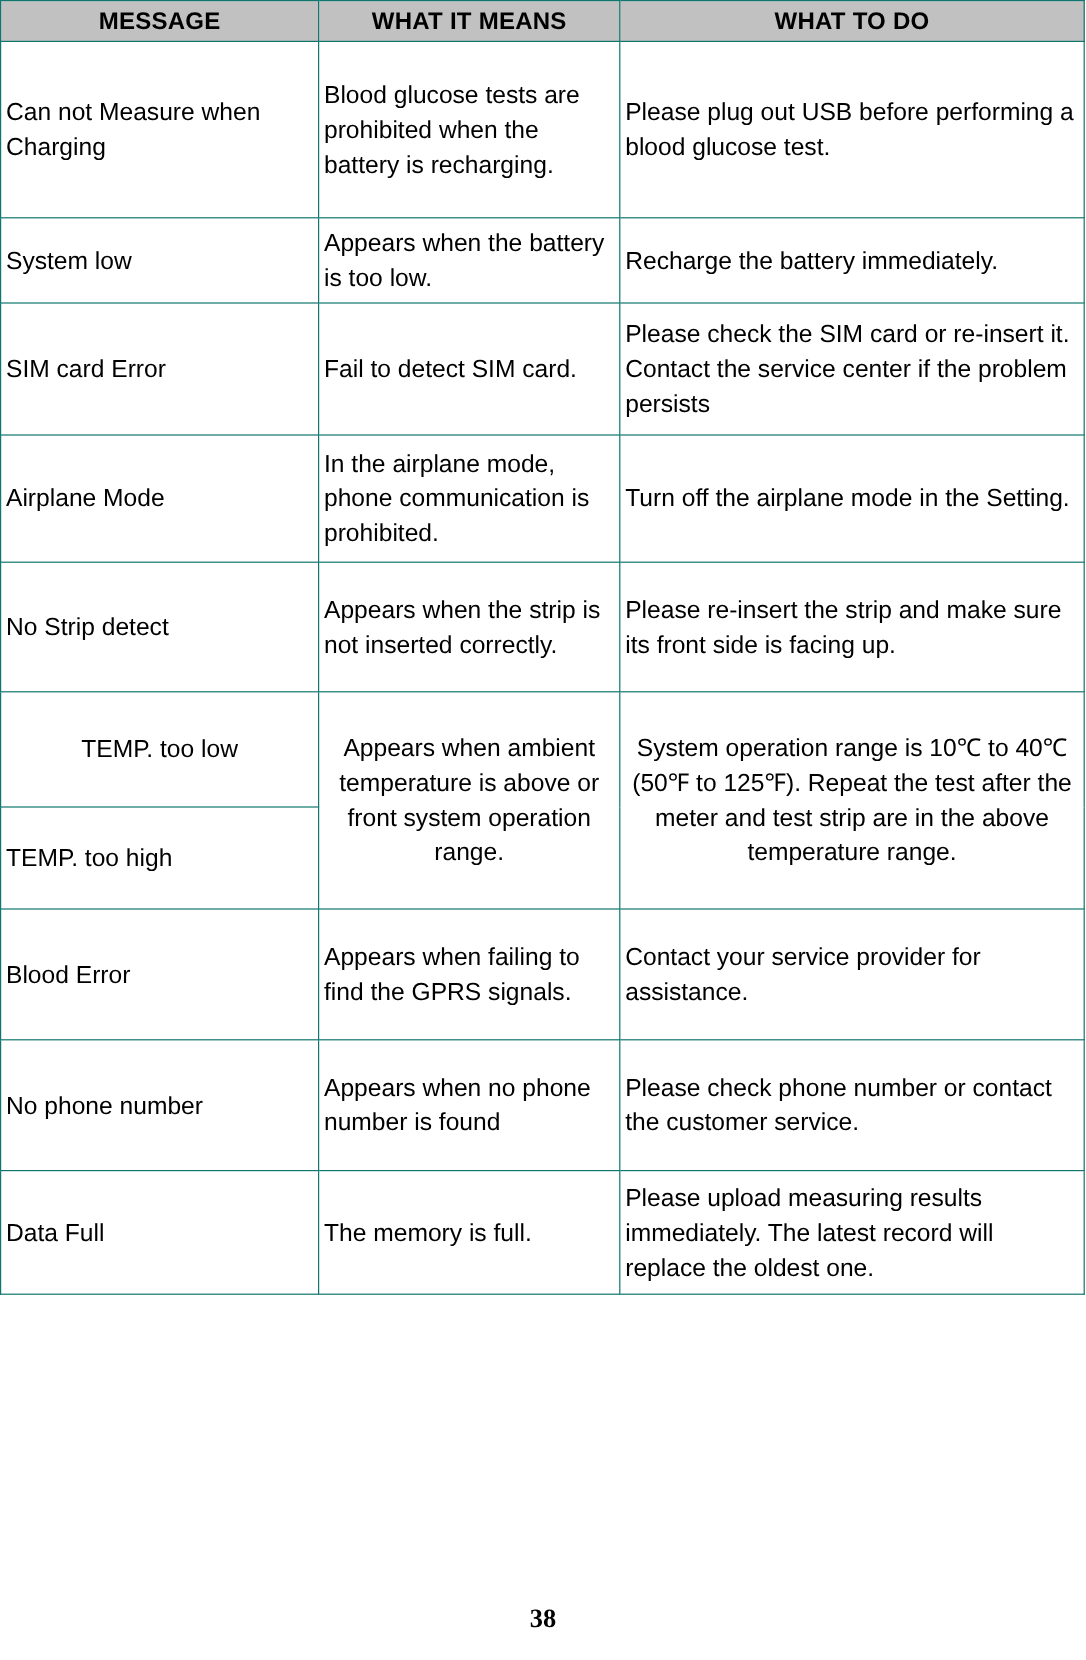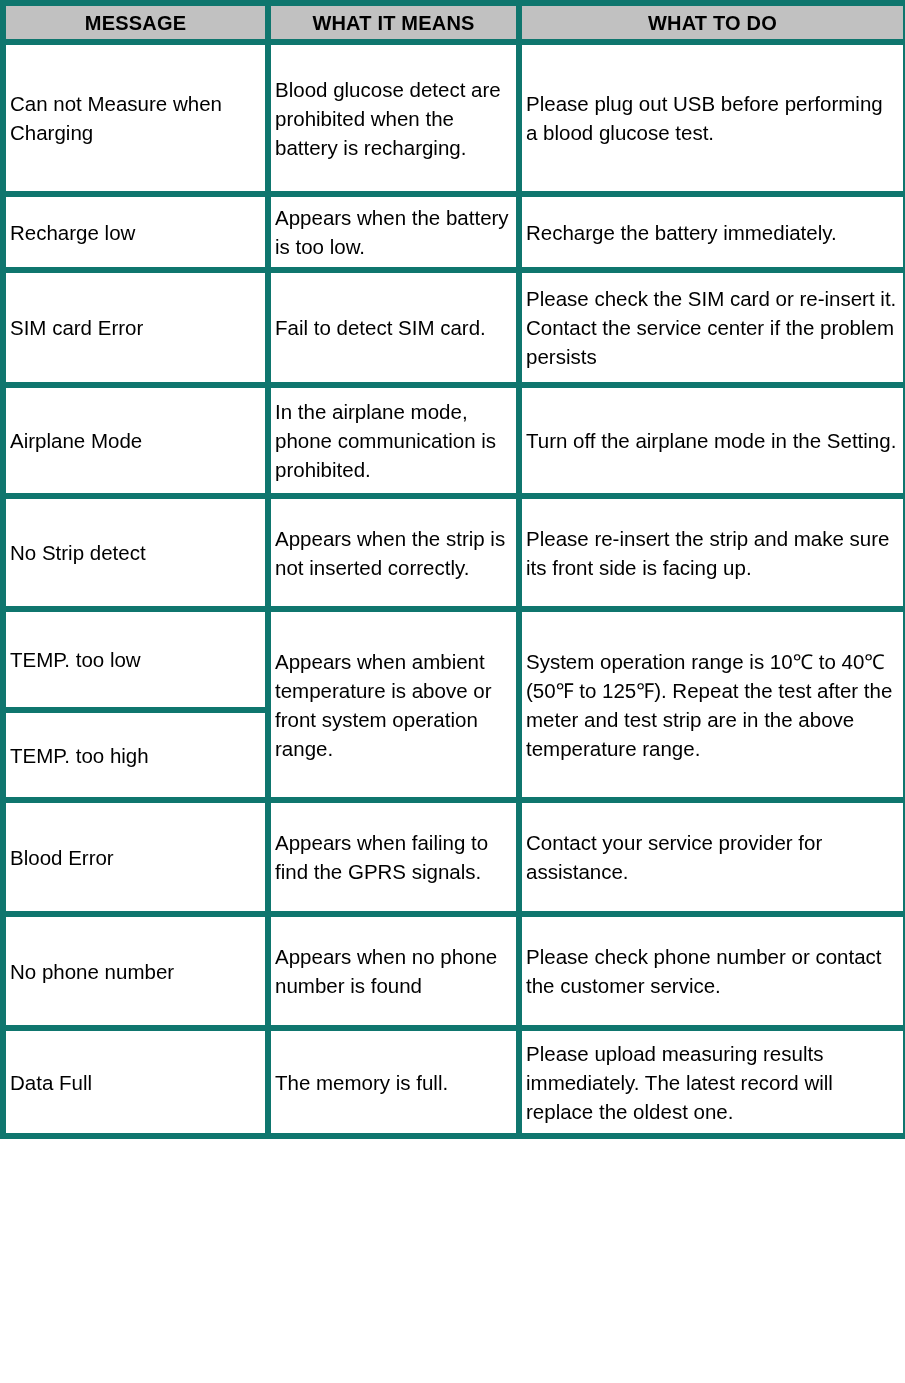--- a/index.html
+++ b/index.html
@@ -29,21 +29,21 @@
     margin: 0;
     table-layout: fixed;
   }
 
   table.msg-table col.c1 { width: 265px; }
   table.msg-table col.c2 { width: 251px; }
   table.msg-table col.c3 { width: 387px; }
 
   table.msg-table th,
   table.msg-table td {
-    border: 6px solid #0f766e;
+    border: 1px solid #0f766e;
     vertical-align: middle;
     padding: 0 4px;
     font-size: 20.5px;
     line-height: 29px;
     font-weight: normal;
     text-align: left;
   }
 
   table.msg-table thead th {
     background: #c1c1c1;
@@ -55,21 +55,21 @@
     padding: 0 2px;
     line-height: 24px;
   }
 
   
   tr.r-charge td   { height: 146px; }
   tr.r-batt td     { height: 70px; }
   tr.r-sim td      { height: 109px; }
   tr.r-air td      { height: 105px; }
   tr.r-strip td    { height: 107px; }
-  tr.r-templow td  { height: 95px; }
+  tr.r-templow td  { height: 95px; text-align: center; }
   tr.r-temphigh td { height: 84px; }
   tr.r-carry td    { height: 108px; }
   tr.r-nophone td  { height: 108px; }
   tr.r-datafull td { height: 102px; }
 
   td.col-means, td.col-todo { vertical-align: middle; }
 
   .page-number {
     position: absolute;
     left: 0;
@@ -96,26 +96,26 @@
       <tr>
         <th>MESSAGE</th>
         <th>WHAT IT MEANS</th>
         <th>WHAT TO DO</th>
       </tr>
     </thead>
     <tbody>
 
       <tr class="r-charge">
         <td class="col-msg">Can not Measure when Charging</td>
-        <td class="col-means">Blood glucose detect are prohibited when the battery is recharging.</td>
+        <td class="col-means">Blood glucose tests are prohibited when the battery is recharging.</td>
         <td class="col-todo">Please plug out USB before performing a blood glucose test.</td>
       </tr>
 
       <tr class="r-batt">
-        <td class="col-msg">Recharge low</td>
+        <td class="col-msg">System low</td>
         <td class="col-means">Appears when the battery is too low.</td>
         <td class="col-todo">Recharge the battery immediately.</td>
       </tr>
 
       <tr class="r-sim">
         <td class="col-msg">SIM card Error</td>
         <td class="col-means">Fail to detect SIM card.</td>
         <td class="col-todo">Please check the SIM card or re-insert it. Contact the service center if the problem persists</td>
       </tr>
 
@@ -154,14 +154,15 @@
 
       <tr class="r-datafull">
         <td class="col-msg">Data Full</td>
         <td class="col-means">The memory is full.</td>
         <td class="col-todo">Please upload measuring results immediately. The latest record will replace the oldest one.</td>
       </tr>
 
     </tbody>
   </table>
 
+  <div class="page-number">38</div>
 
 </div>
 
 </body></html>

